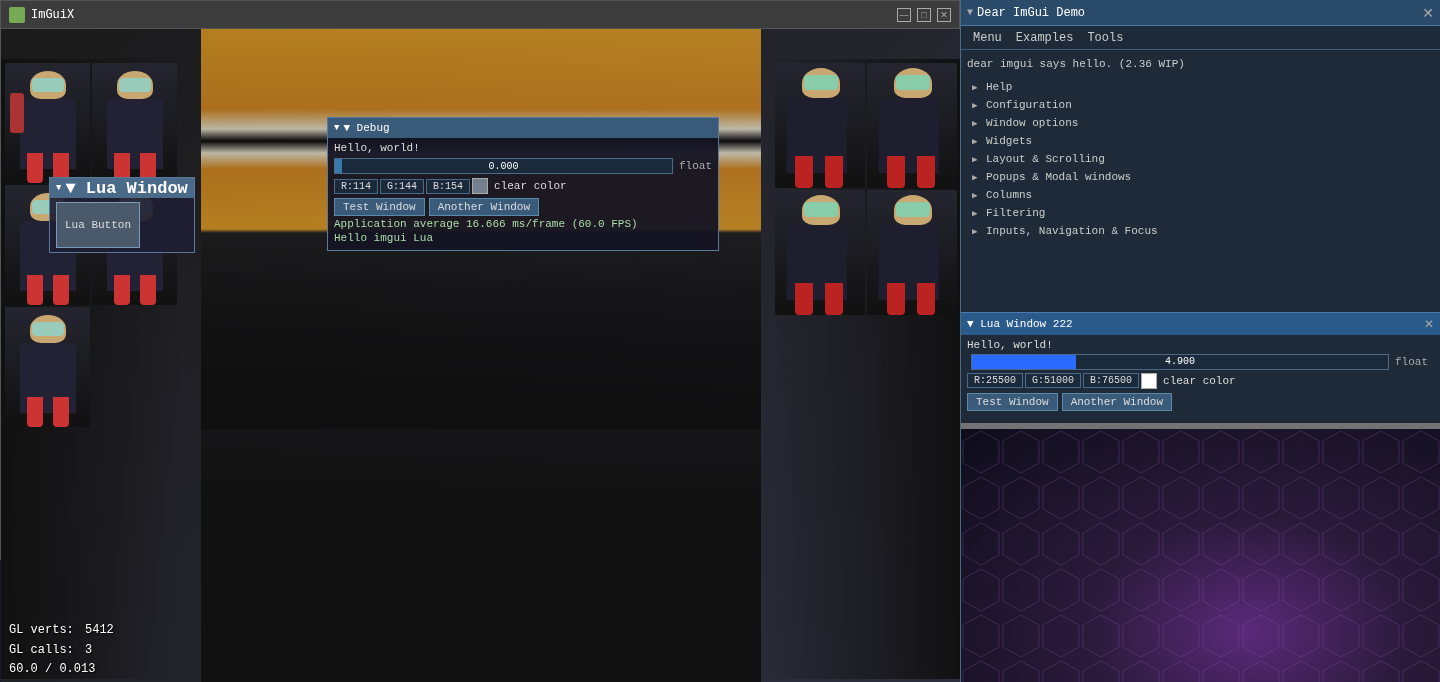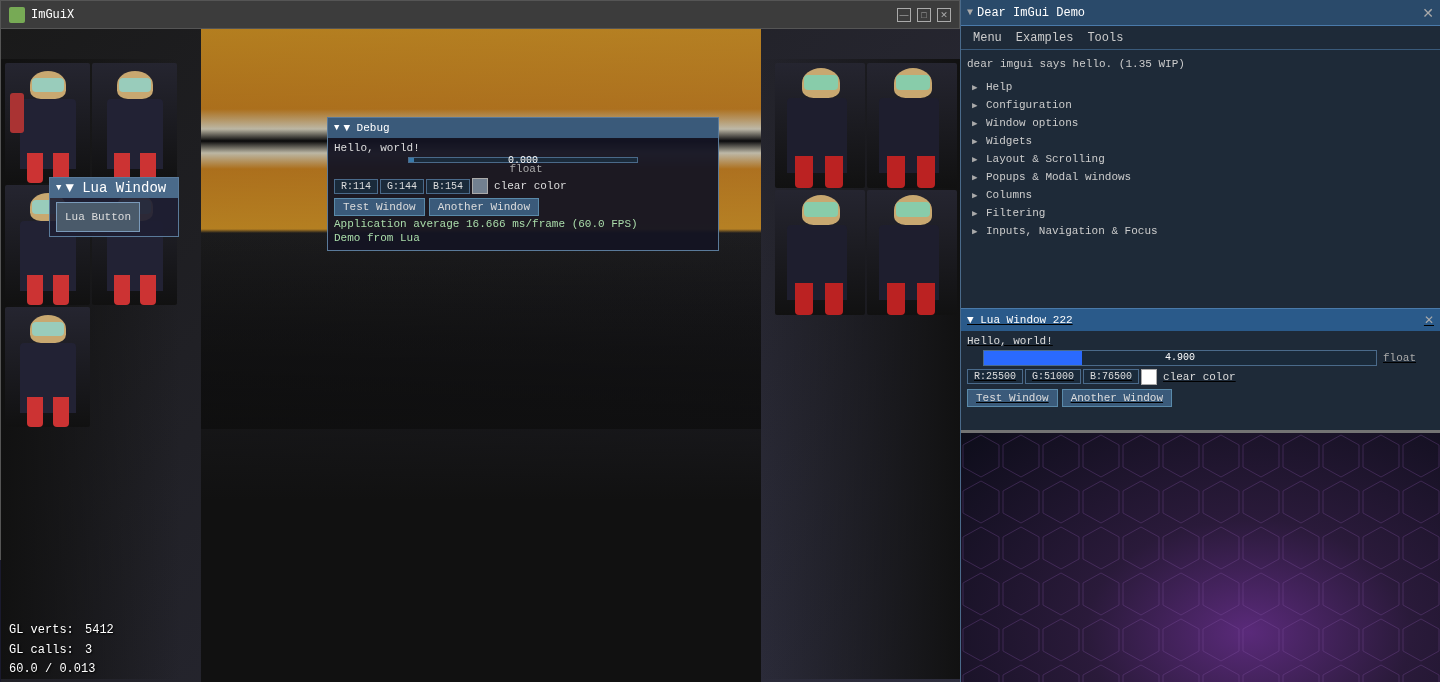--- a/index.html
+++ b/index.html
@@ -134,21 +134,21 @@
     }
 
     .imgui-content {
       padding: 4px 6px;
     }
 
     .imgui-btn {
       background: #4a5a6a;
       border: 1px solid #7a9aba;
       color: #ddd;
-      padding: 8px 8px;
+      padding: 16px 8px;
       font-size: 11px;
       cursor: pointer;
       font-family: 'Courier New', monospace;
     }
 
     
     #debug-window {
       position: absolute;
       top: 88px;
       left: 326px;
@@ -172,21 +172,20 @@
       padding: 4px 6px;
       color: #ddd;
       font-size: 11px;
     }
 
     .slider-row {
       display: flex;
       align-items: center;
       margin: 3px 0;
       height: 18px;
-      flex-direction: column;
     }
 
     .slider-track {
       flex: 1;
       height: 16px;
       background: #1a2a3a;
       border: 1px solid #4a6a8a;
       position: relative;
       display: flex;
       align-items: center;
@@ -341,23 +340,22 @@
     .tree-arrow {
       color: #aaa;
       font-size: 9px;
       width: 10px;
     }
 
     
     #lua-window-222 {
       background: #1e2a38;
       border-top: 1px solid #4a7aaa;
-      border-bottom: 3px solid #737373;
-      padding-bottom: 17px;
-      text-decoration: underline;
+      border-bottom: 6px solid #737373;
+      padding-bottom: 6px;
     }
 
     #lua-222-titlebar {
       background: #2a5a8a;
       padding: 2px 6px;
       display: flex;
       align-items: center;
       justify-content: space-between;
       height: 22px;
       color: #fff;
@@ -366,21 +364,21 @@
 
     .lua-222-content {
       padding: 4px 6px;
       font-size: 11px;
       color: #ddd;
     }
 
     .lua-slider-row {
       display: flex;
       align-items: center;
-      margin: 3px 16px;
+      margin: 3px 4px;
     }
 
     .lua-slider-track {
       flex: 1;
       height: 16px;
       background: #1a2a3a;
       border: 1px solid #4a6a8a;
       position: relative;
       display: flex;
       align-items: center;
@@ -536,21 +534,21 @@
         <div style="position:absolute;top:12px;left:29px;width:34px;height:15px;background:#88ccaa;border-radius:4px;"></div>
         <div style="position:absolute;top:35px;left:12px;width:60px;height:75px;background:#1e1e2e;border-radius:4px 4px 0 0;"></div>
         <div style="position:absolute;bottom:0;left:20px;width:18px;height:32px;background:#bb2222;border-radius:0 0 4px 4px;"></div>
         <div style="position:absolute;bottom:0;left:50px;width:18px;height:32px;background:#bb2222;border-radius:0 0 4px 4px;"></div>
       </div>
     </div>
 
     <div id="lua-window">
       <div class="imgui-titlebar">
         <span class="arrow">▼</span>
-        <span style="font-size:14px;">▼ Lua Window</span>
+        <span style="font-size:17px;font-weight:bold;">▼ Lua Window</span>
       </div>
       <div class="imgui-content">
         <button class="imgui-btn">Lua Button</button>
       </div>
     </div>
 
     <div id="debug-window">
       <div class="debug-title">
         <span style="font-size:9px;">▼</span>
         <span>▼ Debug</span>
@@ -574,21 +572,21 @@
           <span style="margin-left:4px;">clear color</span>
         </div>
 
         <div class="debug-btn-row">
           <button class="debug-btn">Test Window</button>
           <button class="debug-btn">Another Window</button>
         </div>
 
         <div class="debug-text">Application average 16.666 ms/frame (60.0 FPS)</div>
 
-        <div class="debug-text" style="margin-top:2px;color:#aaddaa;">Demo from Lua</div>
+        <div class="debug-text" style="margin-top:2px;color:#aaddaa;">Hello imgui Lua</div>
       </div>
     </div>
 
     <div id="gl-stats">
       <div>
         <span>GL verts:</span>
         <span style="margin-left:4px;">5412</span>
       </div>
       <div>
         <span>GL calls:</span>
@@ -609,21 +607,21 @@
     <button class="close-btn">✕</button>
   </div>
 
   <div id="dear-menu-bar">
     <span class="menu-item">Menu</span>
     <span class="menu-item">Examples</span>
     <span class="menu-item">Tools</span>
   </div>
 
   <div id="dear-body">
-    <div class="dear-hello">dear imgui says hello. (1.35 WIP)</div>
+    <div class="dear-hello">dear imgui says hello. (2.36 WIP)</div>
 
     <div class="tree-item">
       <span class="tree-arrow">▶</span>
       <span>Help</span>
     </div>
     <div class="tree-item">
       <span class="tree-arrow">▶</span>
       <span>Configuration</span>
     </div>
     <div class="tree-item">

